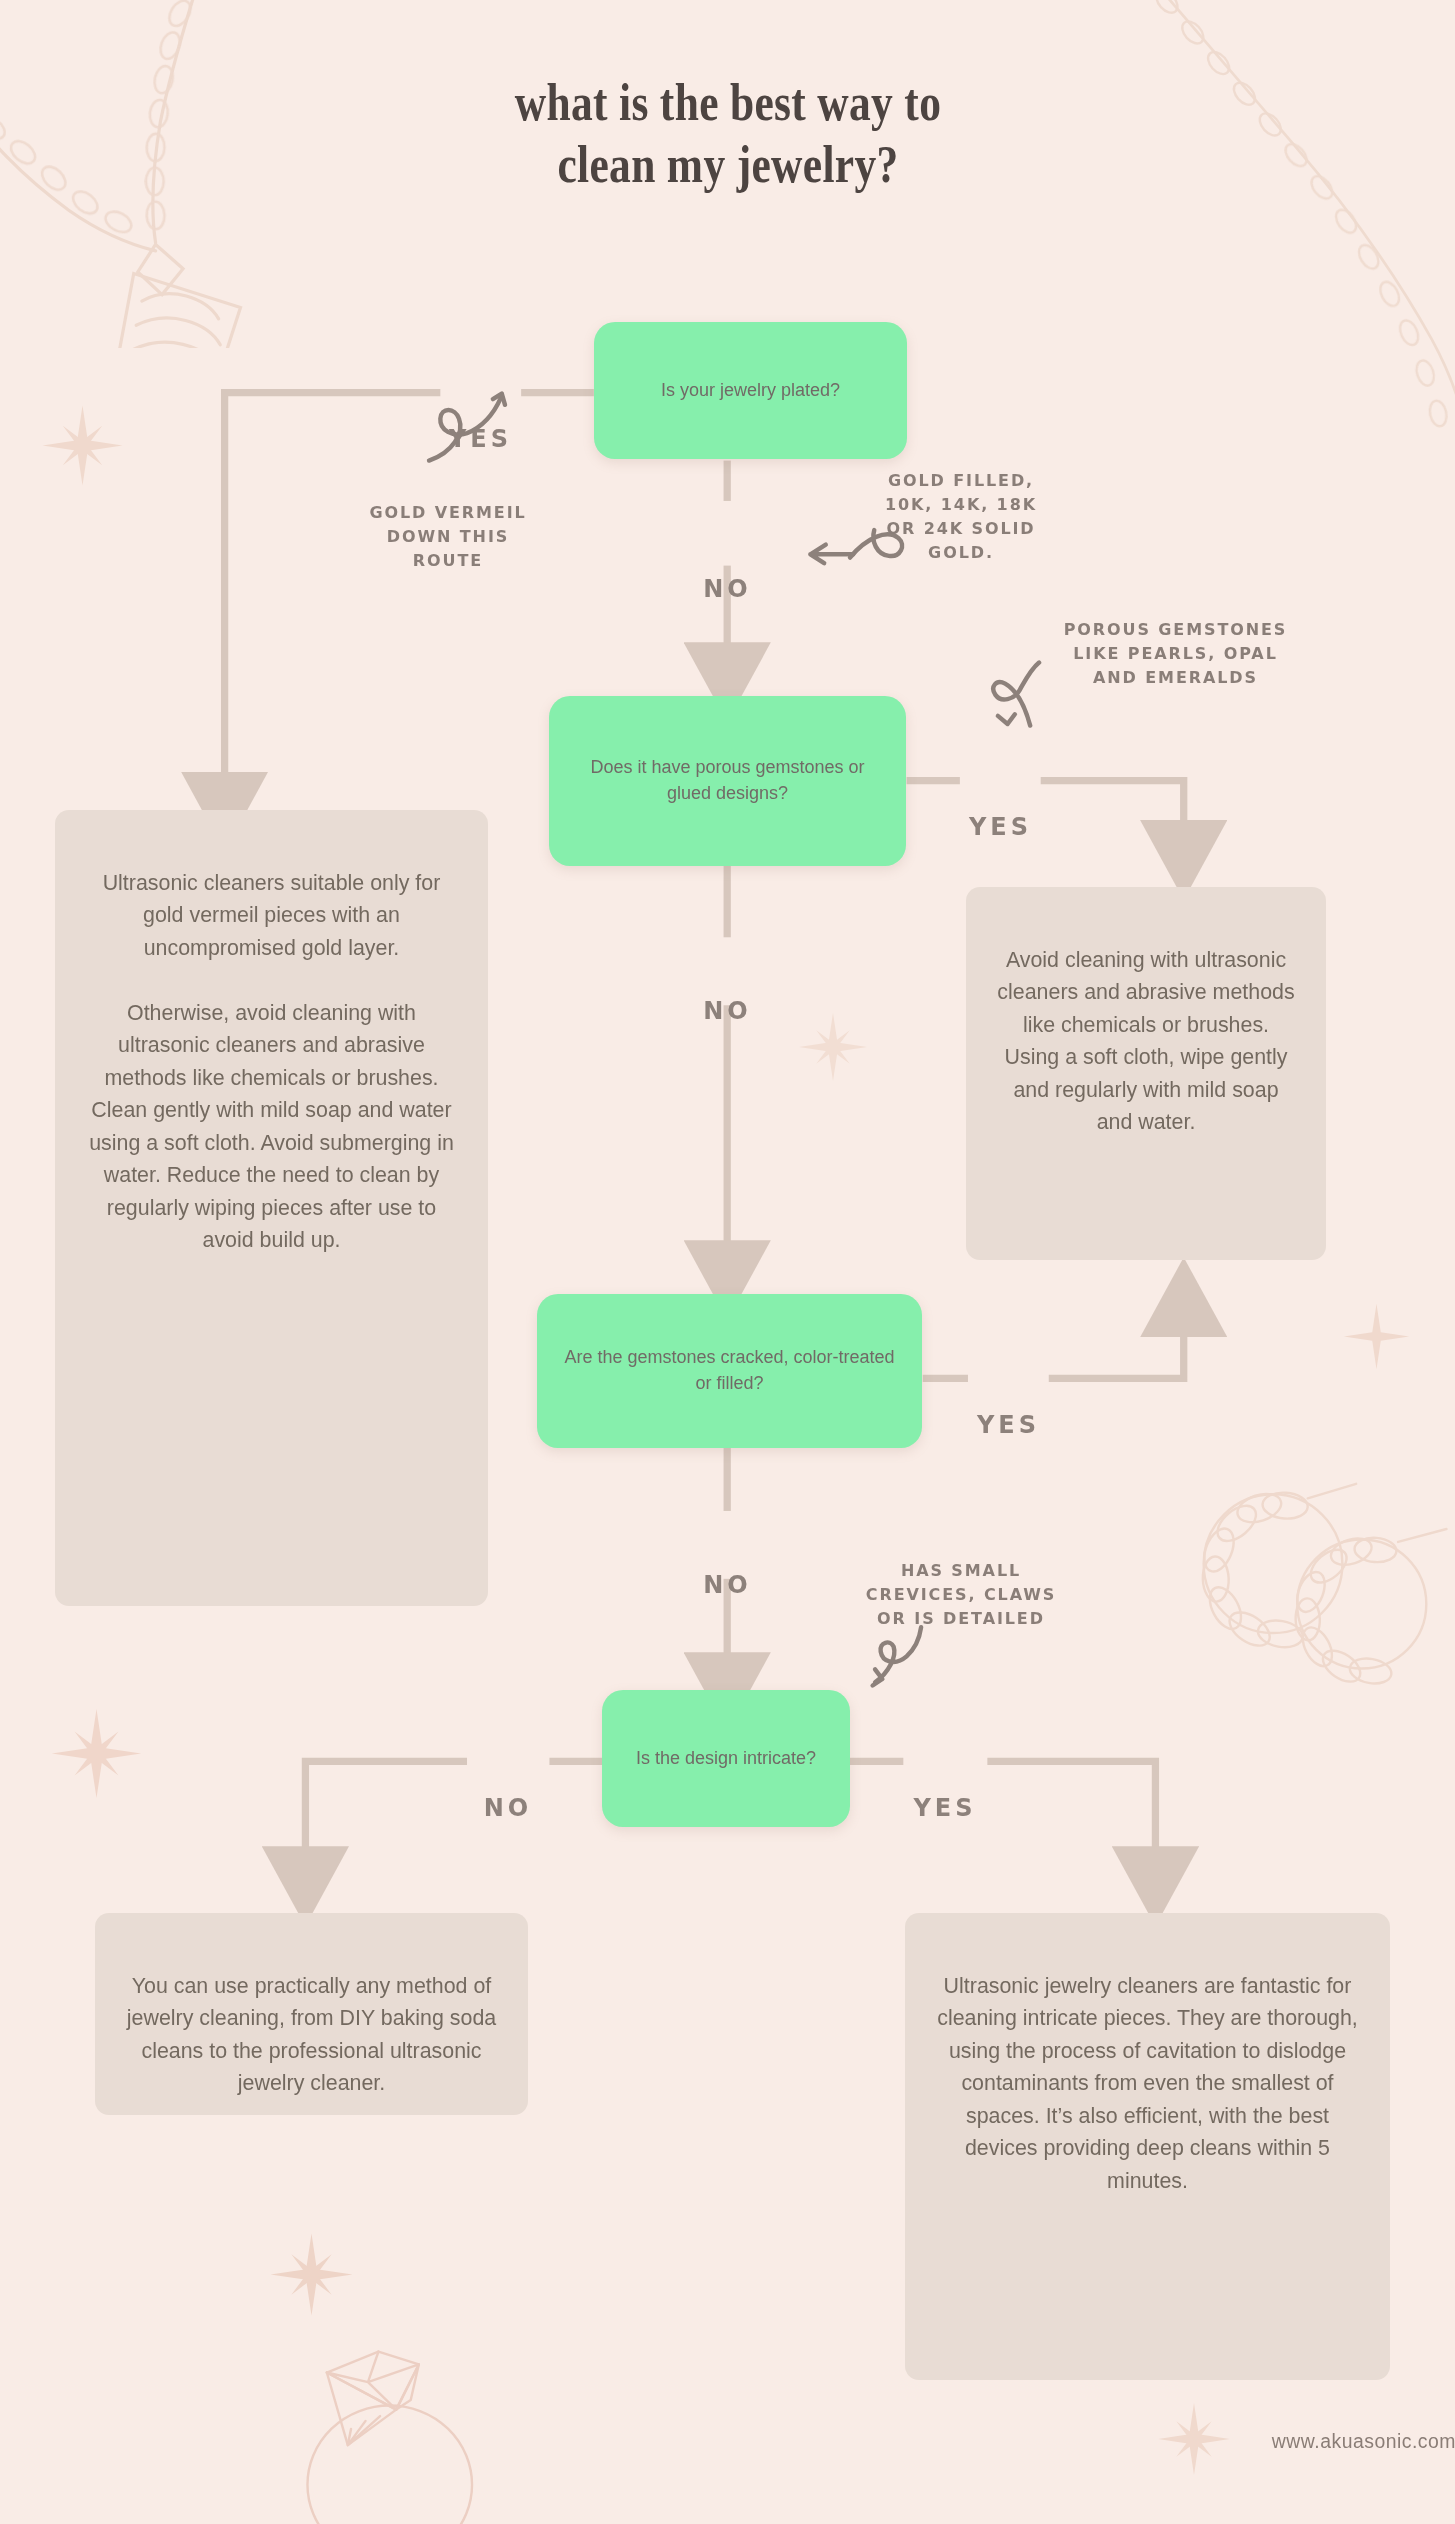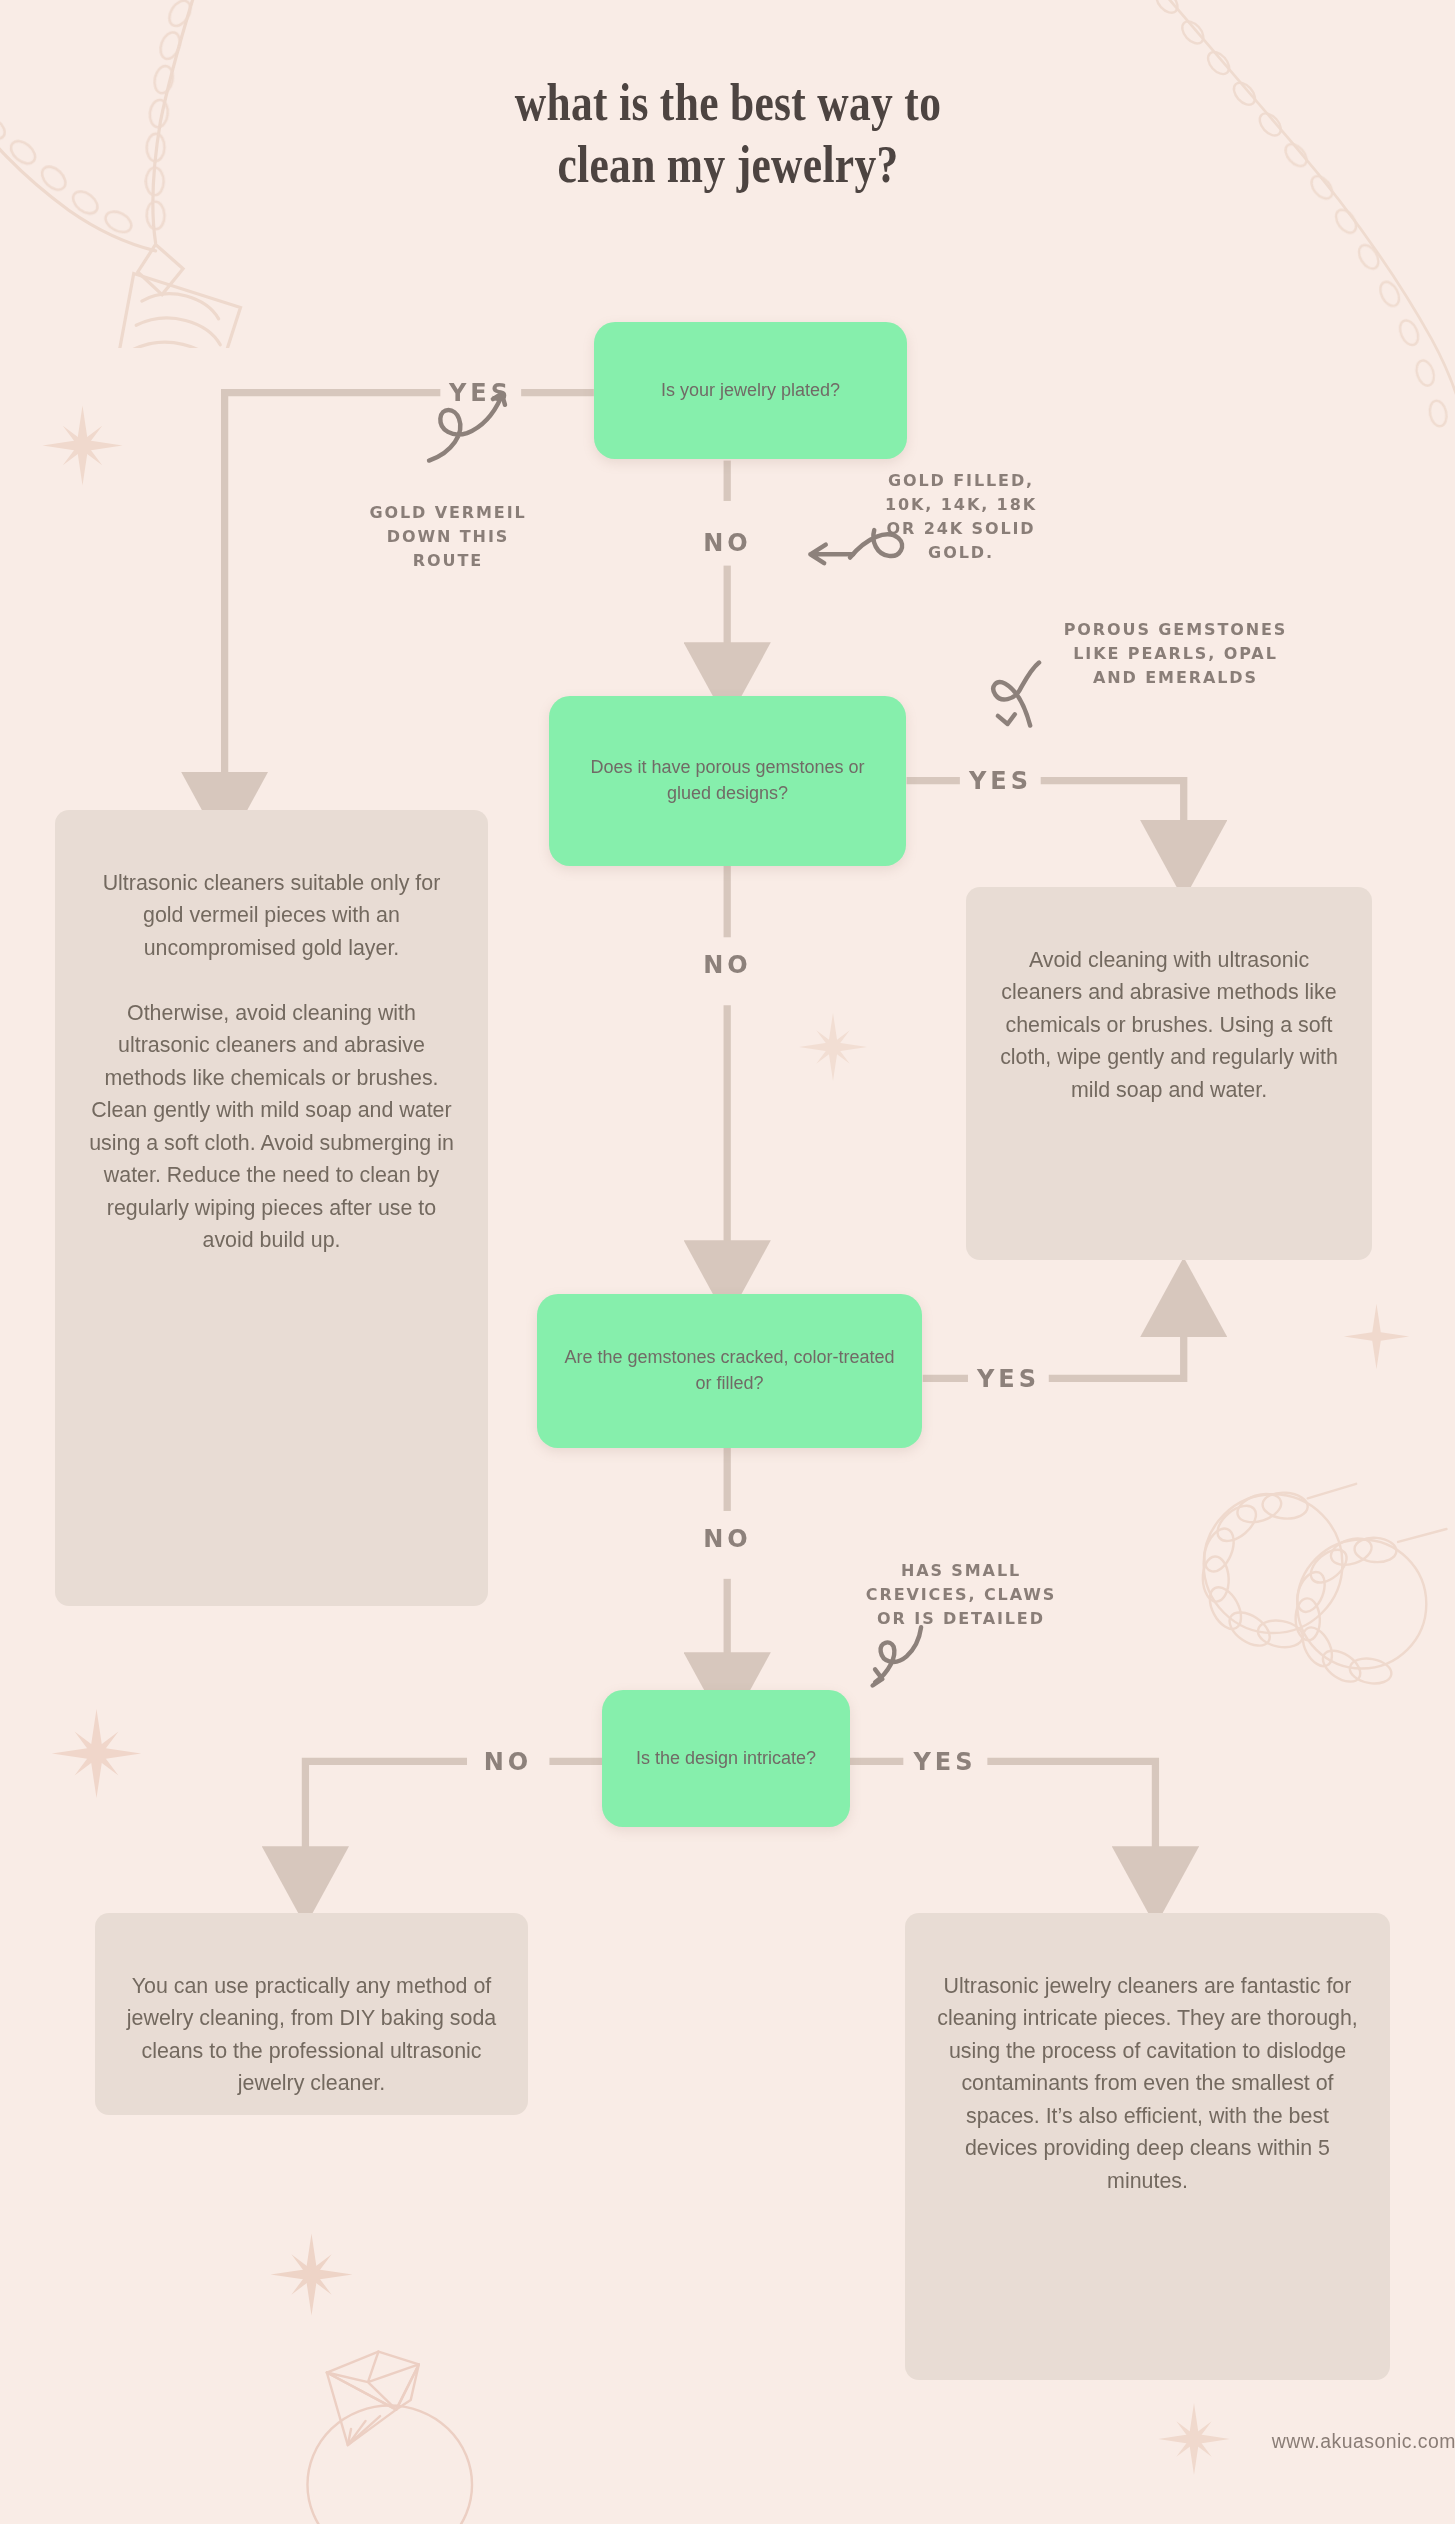--- a/index.html
+++ b/index.html
@@ -65,21 +65,21 @@
   .hand{
     position:absolute;
     color:#8d817b;
     font-family:"DejaVu Sans",sans-serif;
     font-weight:bold;
     letter-spacing:2.4px;
     text-align:center;
     line-height:1.5;
     white-space:pre-line;
   }
-  .hand.big{font-size:24px;letter-spacing:4px;}
+  .hand.big{font-size:24px;letter-spacing:4px;margin-top:46px;}
   .hand.note{font-size:16px;letter-spacing:1.9px;color:#8a7e78;}
 
   
   .footer{
     position:absolute;left:0;right:0;top:2430px;
     text-align:right;font-size:19.4px;letter-spacing:0.5px;
     color:#8a7d76;
   }
 </style>
 </head>
@@ -324,21 +324,21 @@
   <div class="hand note" style="left:840px;top:1559px;width:242px;">HAS SMALL
 CREVICES, CLAWS
 OR IS DETAILED</div>
 
   <div class="card" style="left:55px;top:810px;width:433px;height:796px;">
     <span>Ultrasonic cleaners suitable only for gold vermeil pieces with an uncompromised gold layer.
 
 Otherwise, avoid cleaning with ultrasonic cleaners and abrasive methods like chemicals or brushes. Clean gently with mild soap and water using a soft cloth. Avoid submerging in water. Reduce the need to clean by regularly wiping pieces after use to avoid build up.</span>
   </div>
 
-  <div class="card" style="left:966px;top:887px;width:406px;height:373px;">
+  <div class="card" style="left:966px;top:887px;width:360px;height:373px;">
     <span>Avoid cleaning with ultrasonic cleaners and abrasive methods like chemicals or brushes. Using a soft cloth, wipe gently and regularly with mild soap and water.</span>
   </div>
 
   <div class="card" style="left:95px;top:1913px;width:433px;height:202px;">
     <span>You can use practically any method of jewelry cleaning, from DIY baking soda cleans to the professional ultrasonic jewelry cleaner.</span>
   </div>
 
   <div class="card" style="left:905px;top:1913px;width:485px;height:467px;">
     <span>Ultrasonic jewelry cleaners are fantastic for cleaning intricate pieces. They are thorough, using the process of cavitation to dislodge contaminants from even the smallest of spaces. It’s also efficient, with the best devices providing deep cleans within 5 minutes.</span>
   </div>

